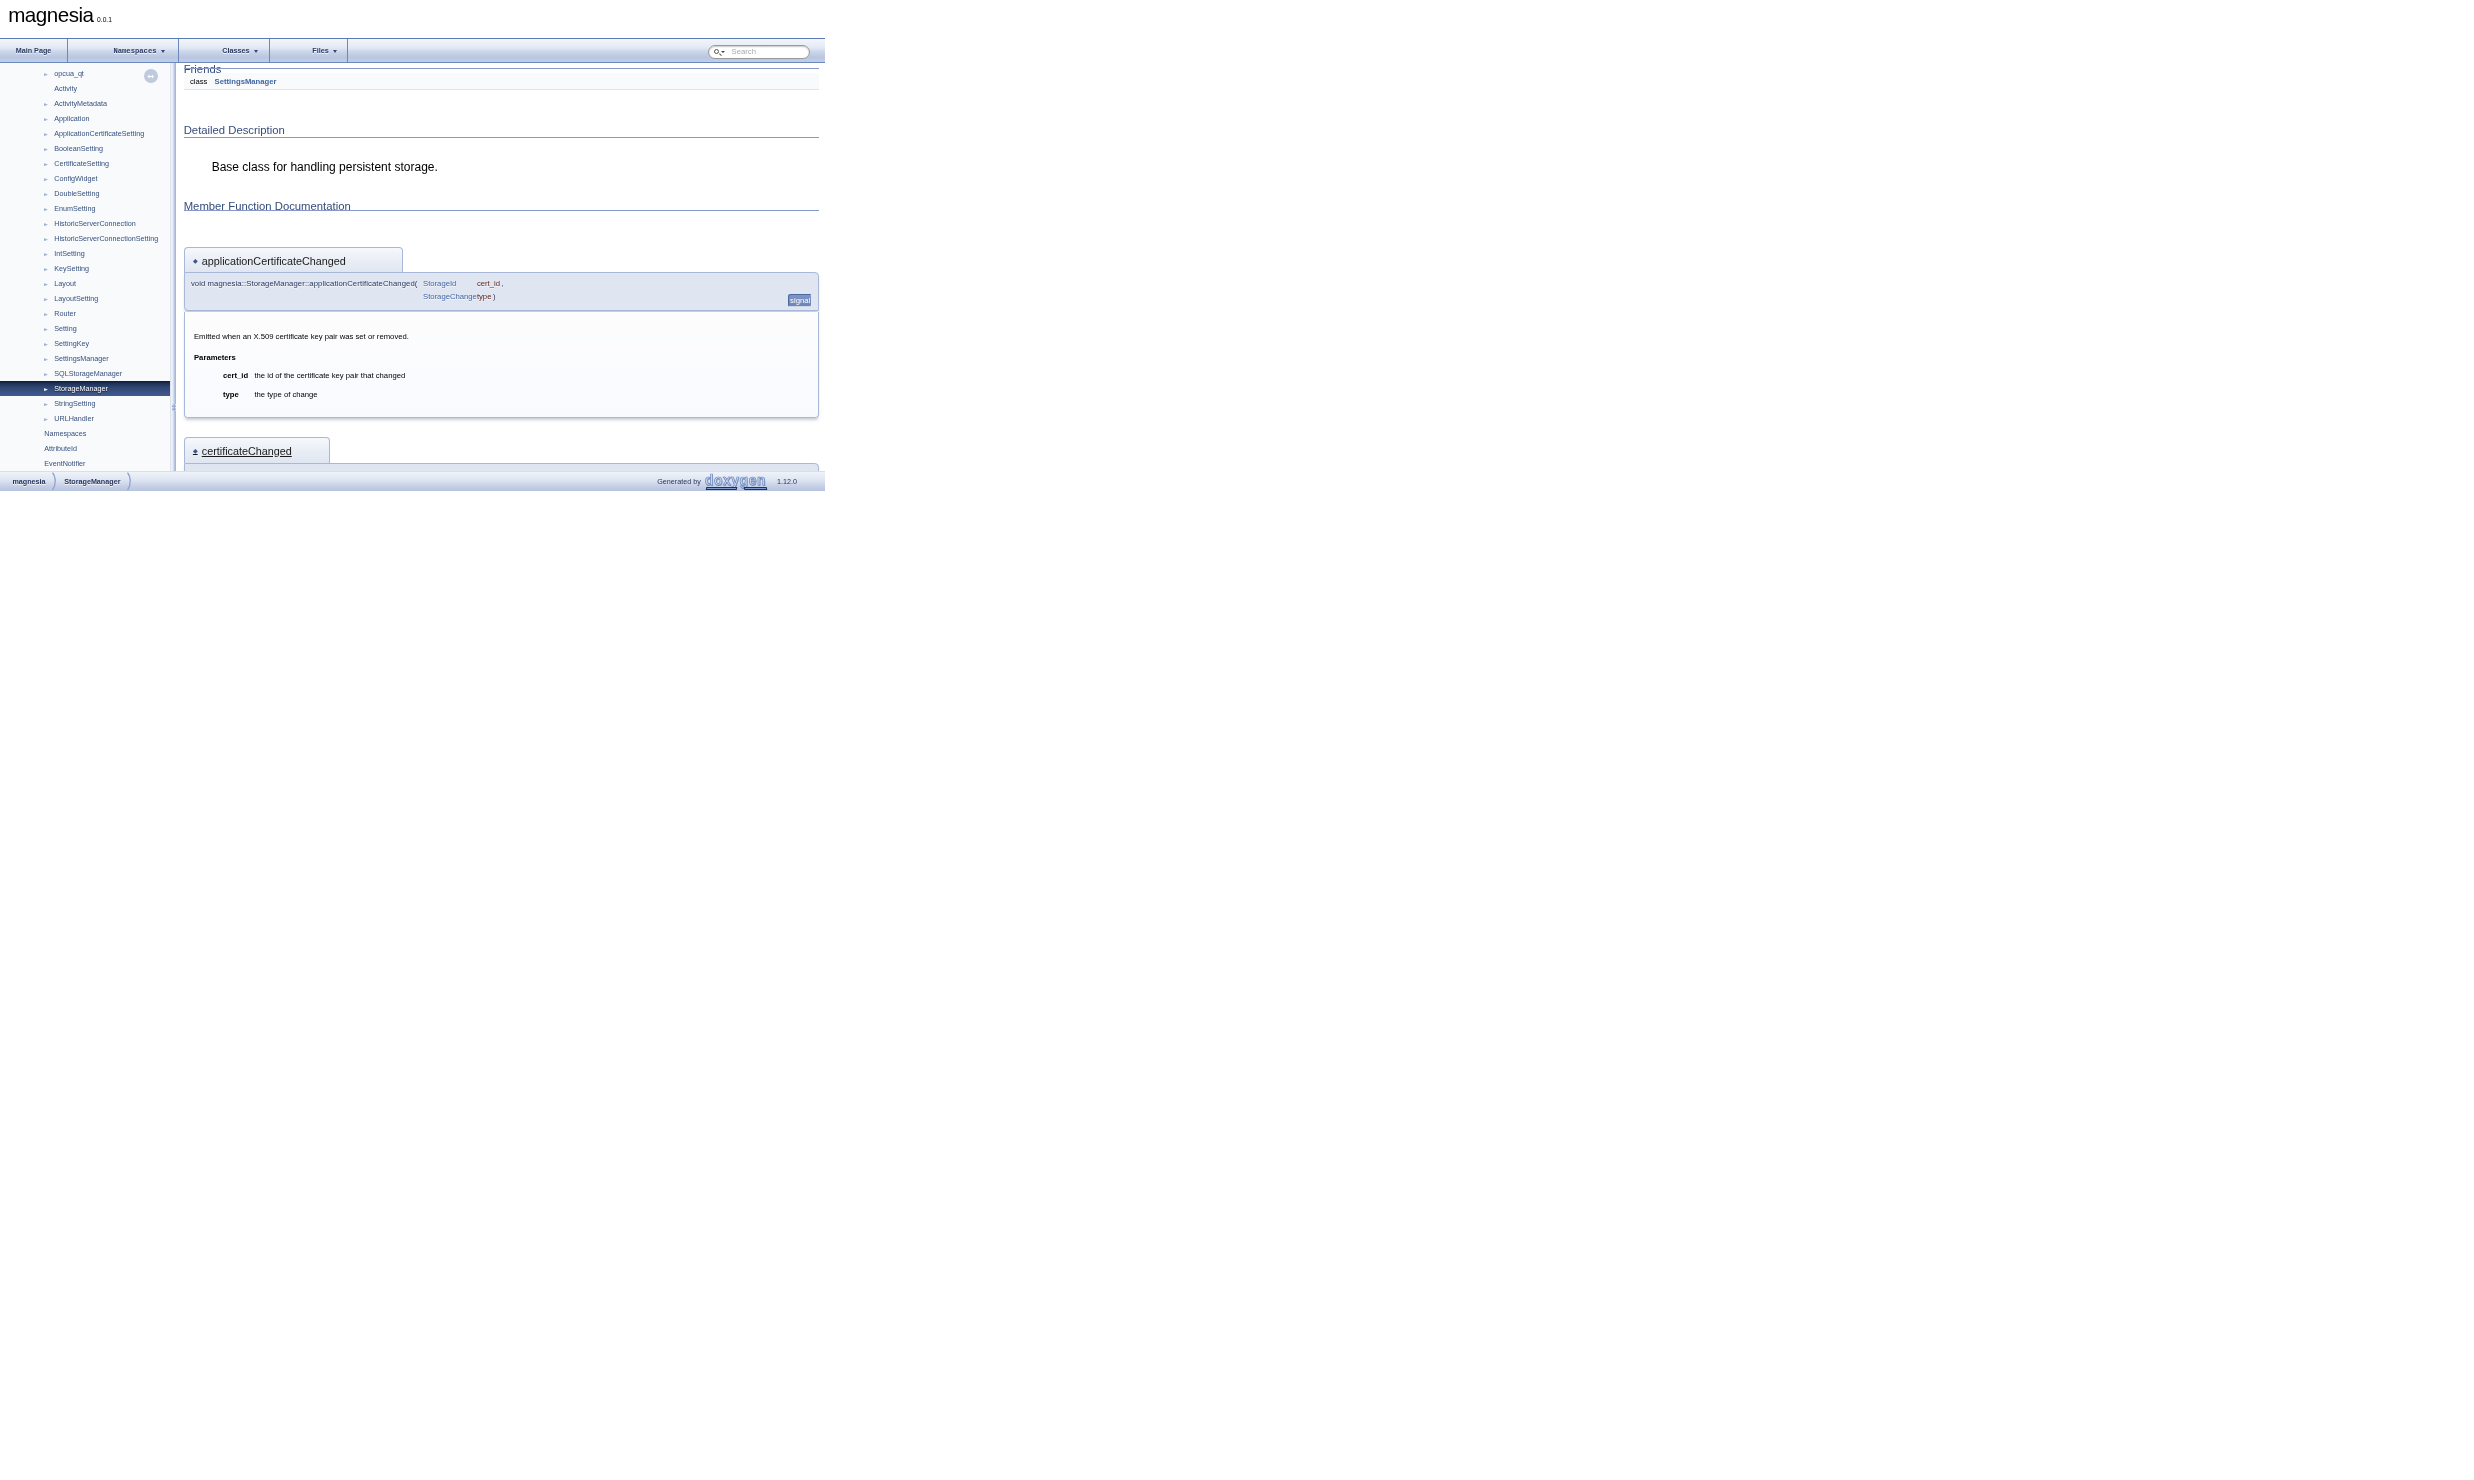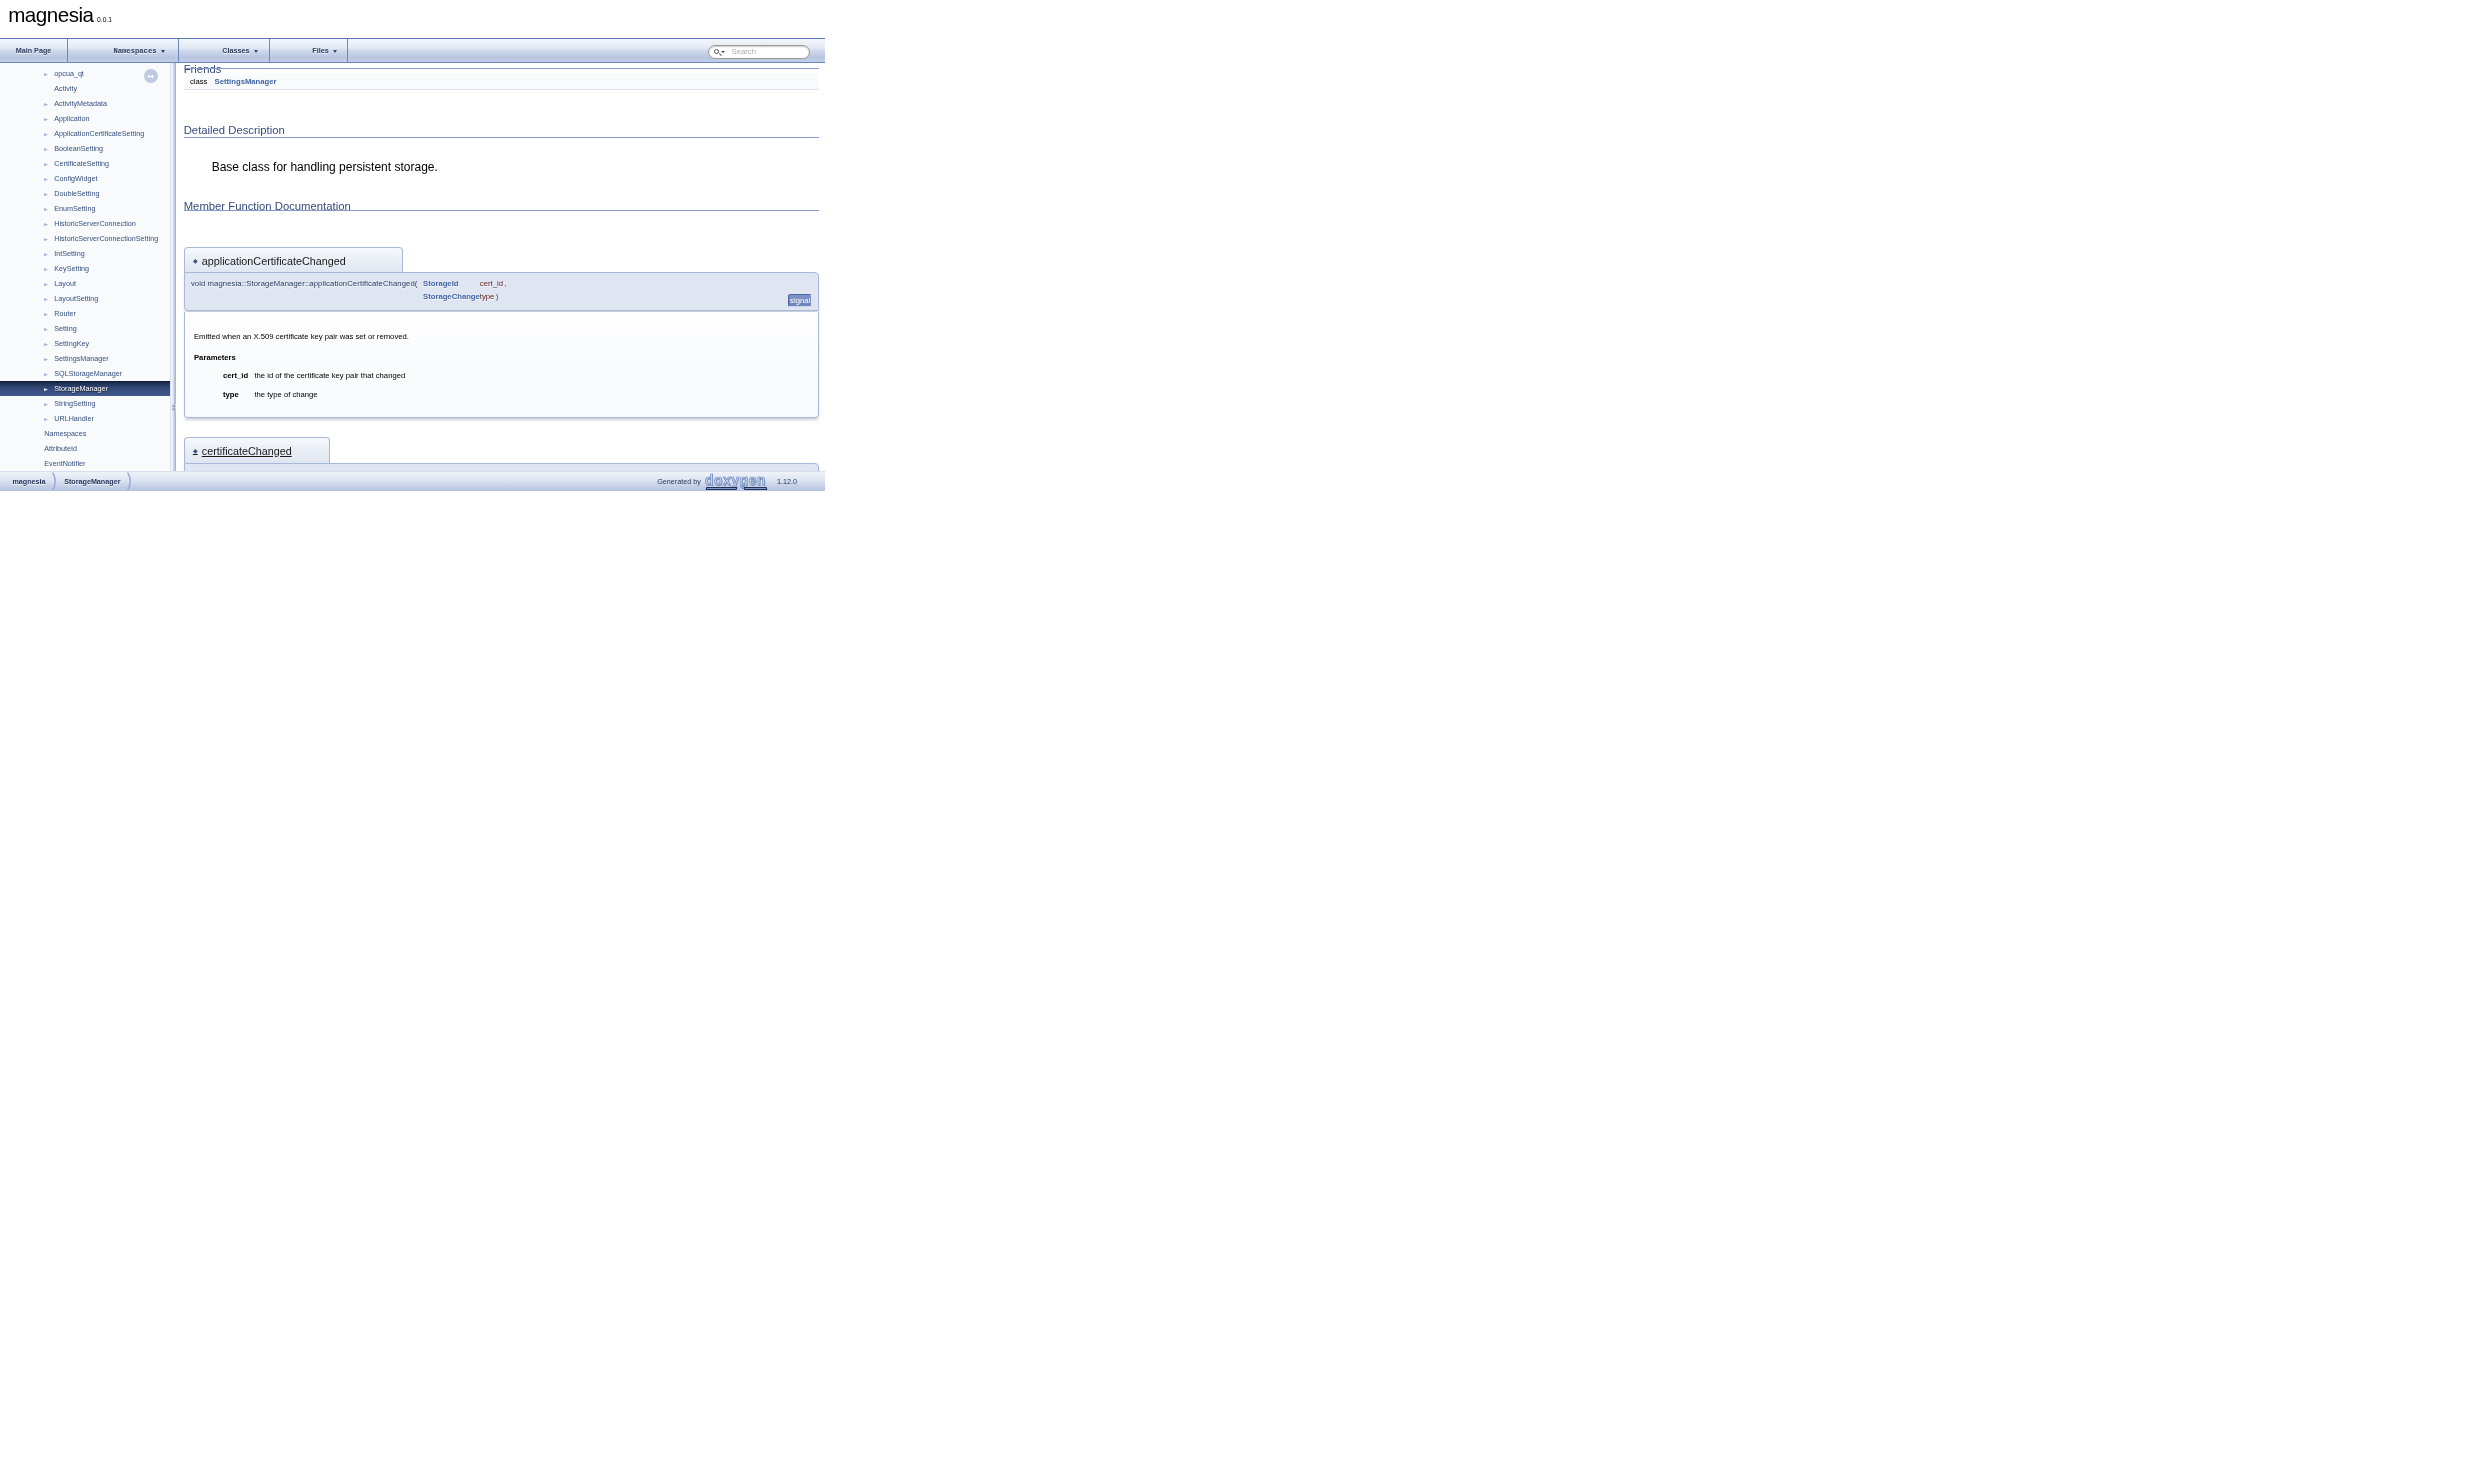--- a/index.html
+++ b/index.html
@@ -89,21 +89,21 @@
   .memproto{position:absolute;left:7.7px;right:5.7px;background:#dfe5f1;border:0.5px solid #a8b8d9;
             border-radius:0 4.1px 0 4.1px;color:#26395e;
             box-shadow:0 3.1px 3.1px -1.5px rgba(70,85,120,.35);}
   .proto1{top:210px;height:39px;padding:4.1px 6.2px;}
   .proto2{top:401px;height:41px;}
   .sigtable{border-spacing:0;font-size:7.7px;text-shadow:0 0.5px 0.5px rgba(255,255,255,.85);}
   .sigtable td{padding:2.1px 0;vertical-align:top;white-space:nowrap;}
   .memname{letter-spacing:0.1px;padding-right:4.1px;}
   .paren{width:8.2px;}
   .paramtype{padding-right:20.6px;}
-  .paramtype a{color:#4266a5;font-weight:bold;text-decoration:none;cursor:pointer;}
+  .paramtype a{color:#4266a5;font-weight:normal;text-decoration:none;cursor:pointer;}
   .paramname{color:#602020;}
   .paramsuffix{color:#26395e;margin-left:1.5px;}
   .mlabel{position:absolute;right:6.2px;bottom:3.1px;width:24px;height:13px;border-radius:2.6px;
           background:linear-gradient(180deg,#7f95c6,#6d84ba);border:0.5px solid #4c66a0;
           border-right-color:#dfe5f1;border-bottom-color:#cdd6e8;
           color:#fff;font-size:7.7px;display:flex;align-items:center;justify-content:center;}
   .memdoc{position:absolute;left:7.7px;right:5.7px;top:250px;height:106px;
           background:linear-gradient(180deg,#fdfdfe,#f8fafd);
           border:0.5px solid #a8b8d9;border-top:none;border-radius:0 0 4.1px 4.1px;
           box-shadow:0 3.1px 3.1px -1.5px rgba(70,85,120,.3);padding:7.2px 9.3px;font-size:7.7px;color:#000;}

